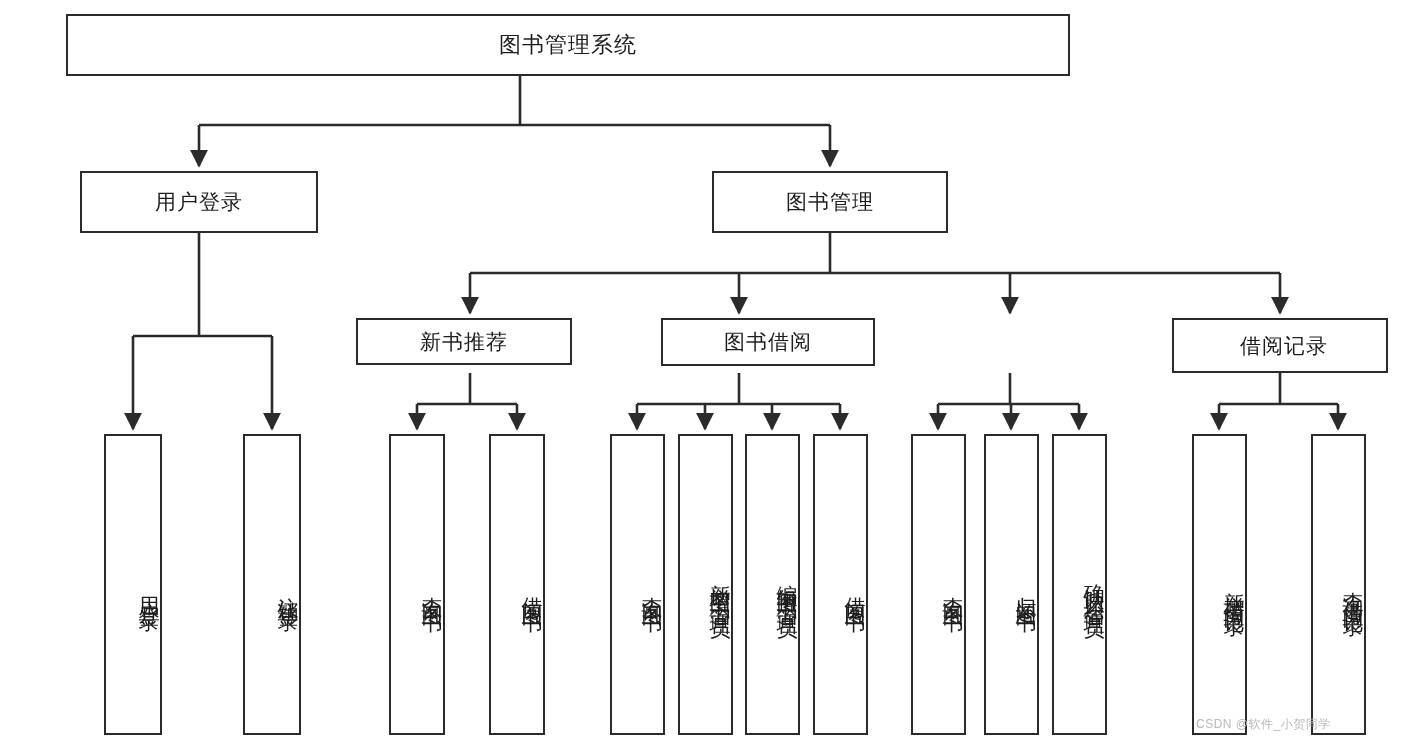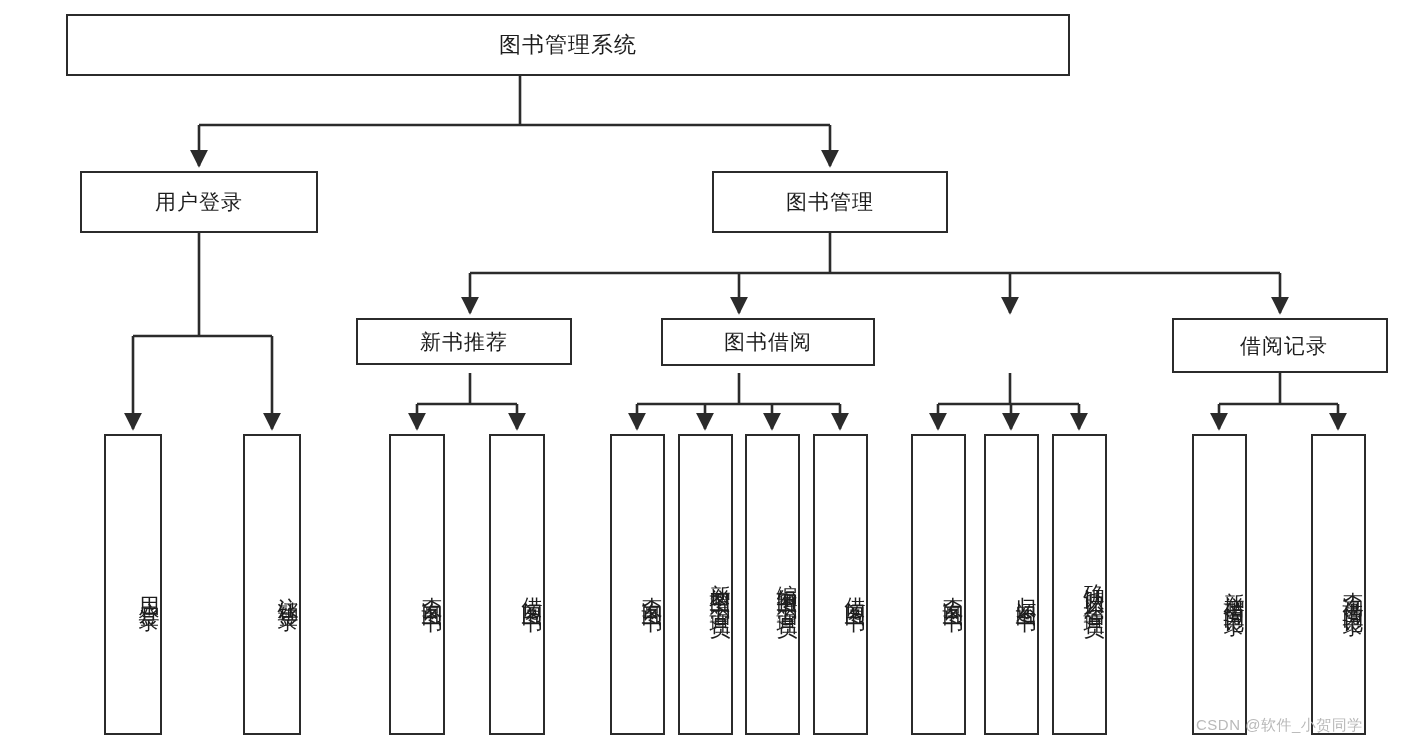--- a/index.html
+++ b/index.html
@@ -55,21 +55,21 @@
     line-height: 1;
   }
   .node.vert > .vlabel {
     writing-mode: vertical-rl;
     text-orientation: upright;
     letter-spacing: 5px;
     white-space: nowrap;
   }
   .watermark {
     position: absolute;
-    font-size: 15px;
+    font-size: 12px;
     color: #b9b9b9;
     white-space: nowrap;
     letter-spacing: 0.5px;
   }
 </style>
 </head>
 <body>
 
 <div id="canvas">
 

